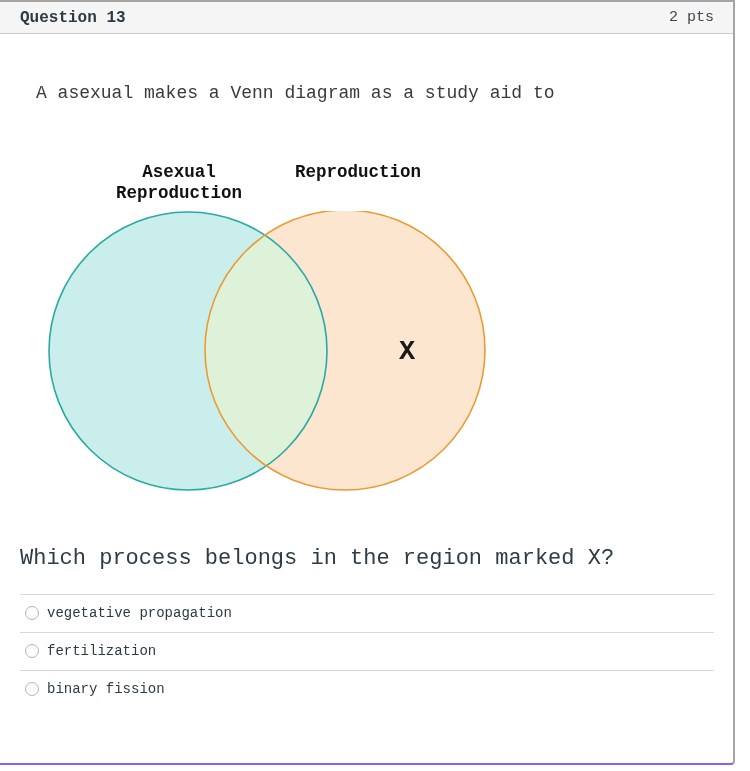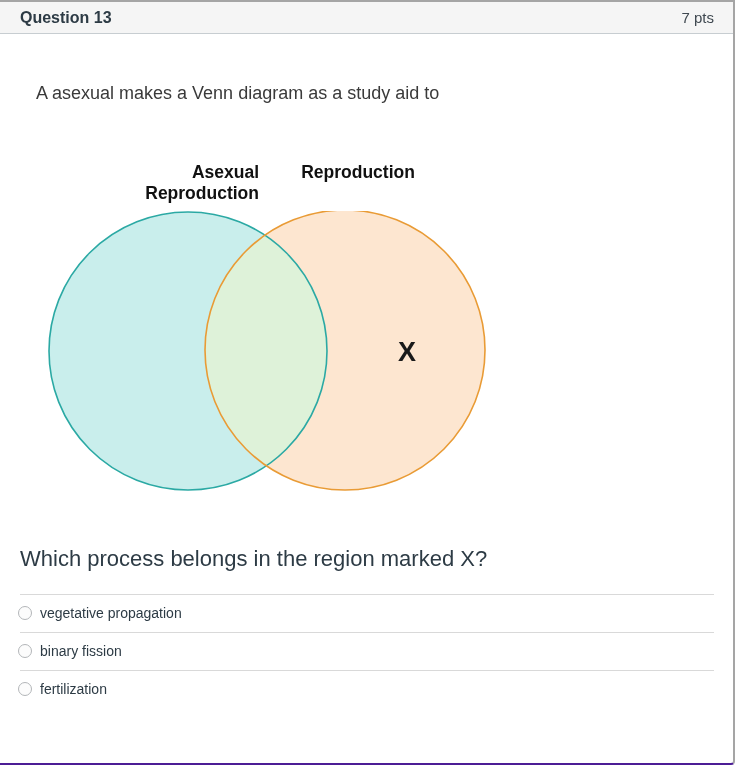--- a/index.html
+++ b/index.html
@@ -8,23 +8,24 @@
     background: #ffffff;
     font-family: "Liberation Sans", sans-serif;
     overflow: hidden;
   }
   .question-box {
     position: relative;
     width: 735px;
     height: 765px;
     border-top: 2px solid #a5a5a5;
     border-right: 2px solid #a5a5a5;
-    border-bottom: 2px solid #4c1d95;
+    border-bottom: 2px solid #8b5cf6;
     border-bottom-right-radius: 4px;
     background: #ffffff;
+    font-family: Liberation Mono, monospace;
   }
   .q-header {
     position: absolute;
     top: 0; left: 0; right: 0;
     height: 32px;
     background: #f5f5f5;
     border-bottom: 1px solid #c7cdd1;
     display: flex;
     align-items: center;
     justify-content: space-between;
@@ -54,21 +55,21 @@
   .venn-label {
     position: absolute;
     top: 0;
     width: 160px;
     text-align: center;
     font-size: 17.5px;
     font-weight: bold;
     line-height: 21px;
     color: #111111;
   }
-  .venn-label.left  { left: 54px; text-align: right; }
+  .venn-label.left  { left: 54px; }
   .venn-label.right { left: 233px; }
   .venn-svg { position: absolute; left: 0; top: 49px; }
   .venn-x {
     position: absolute;
     left: 349px; top: 175px;
     width: 26px;
     text-align: center;
     font-size: 27px;
     font-weight: bold;
     color: #1a1a1a;
@@ -82,21 +83,21 @@
   .options {
     position: absolute;
     left: 0; top: 592px;
     width: 733px;
   }
   .option-row {
     position: relative;
     height: 38px;
     display: flex;
     align-items: center;
-    padding-left: 18px;
+    padding-left: 25px;
     cursor: pointer;
   }
   .option-row::before {
     content: "";
     position: absolute;
     top: 0; left: 20px; right: 19px;
     border-top: 1px solid #d9d9d9;
   }
   .radio {
     width: 14px; height: 14px;
@@ -111,21 +112,21 @@
     color: #2d3b45;
   }
 </style>
 </head>
 <body>
 
 <div class="question-box">
 
   <div class="q-header">
     <span class="q-title">Question 13</span>
-    <span class="q-pts">7 pts</span>
+    <span class="q-pts">2 pts</span>
   </div>
 
   <div class="q-text">
     <div>A asexual makes a Venn diagram as a study aid to</div>
   </div>
 
   <div class="venn">
     <div class="venn-label left">
       <div>Asexual</div>
       <div>Reproduction</div>
@@ -152,21 +153,21 @@
 
   <div class="q-prompt">Which process belongs in the region marked X?</div>
 
   <div class="options">
     <div class="option-row">
       <span class="radio"></span>
       <span class="option-label">vegetative propagation</span>
     </div>
     <div class="option-row">
       <span class="radio"></span>
-      <span class="option-label">binary fission</span>
+      <span class="option-label">fertilization</span>
     </div>
     <div class="option-row">
       <span class="radio"></span>
-      <span class="option-label">fertilization</span>
+      <span class="option-label">binary fission</span>
     </div>
   </div>
 
 </div>
 
 </body></html>

